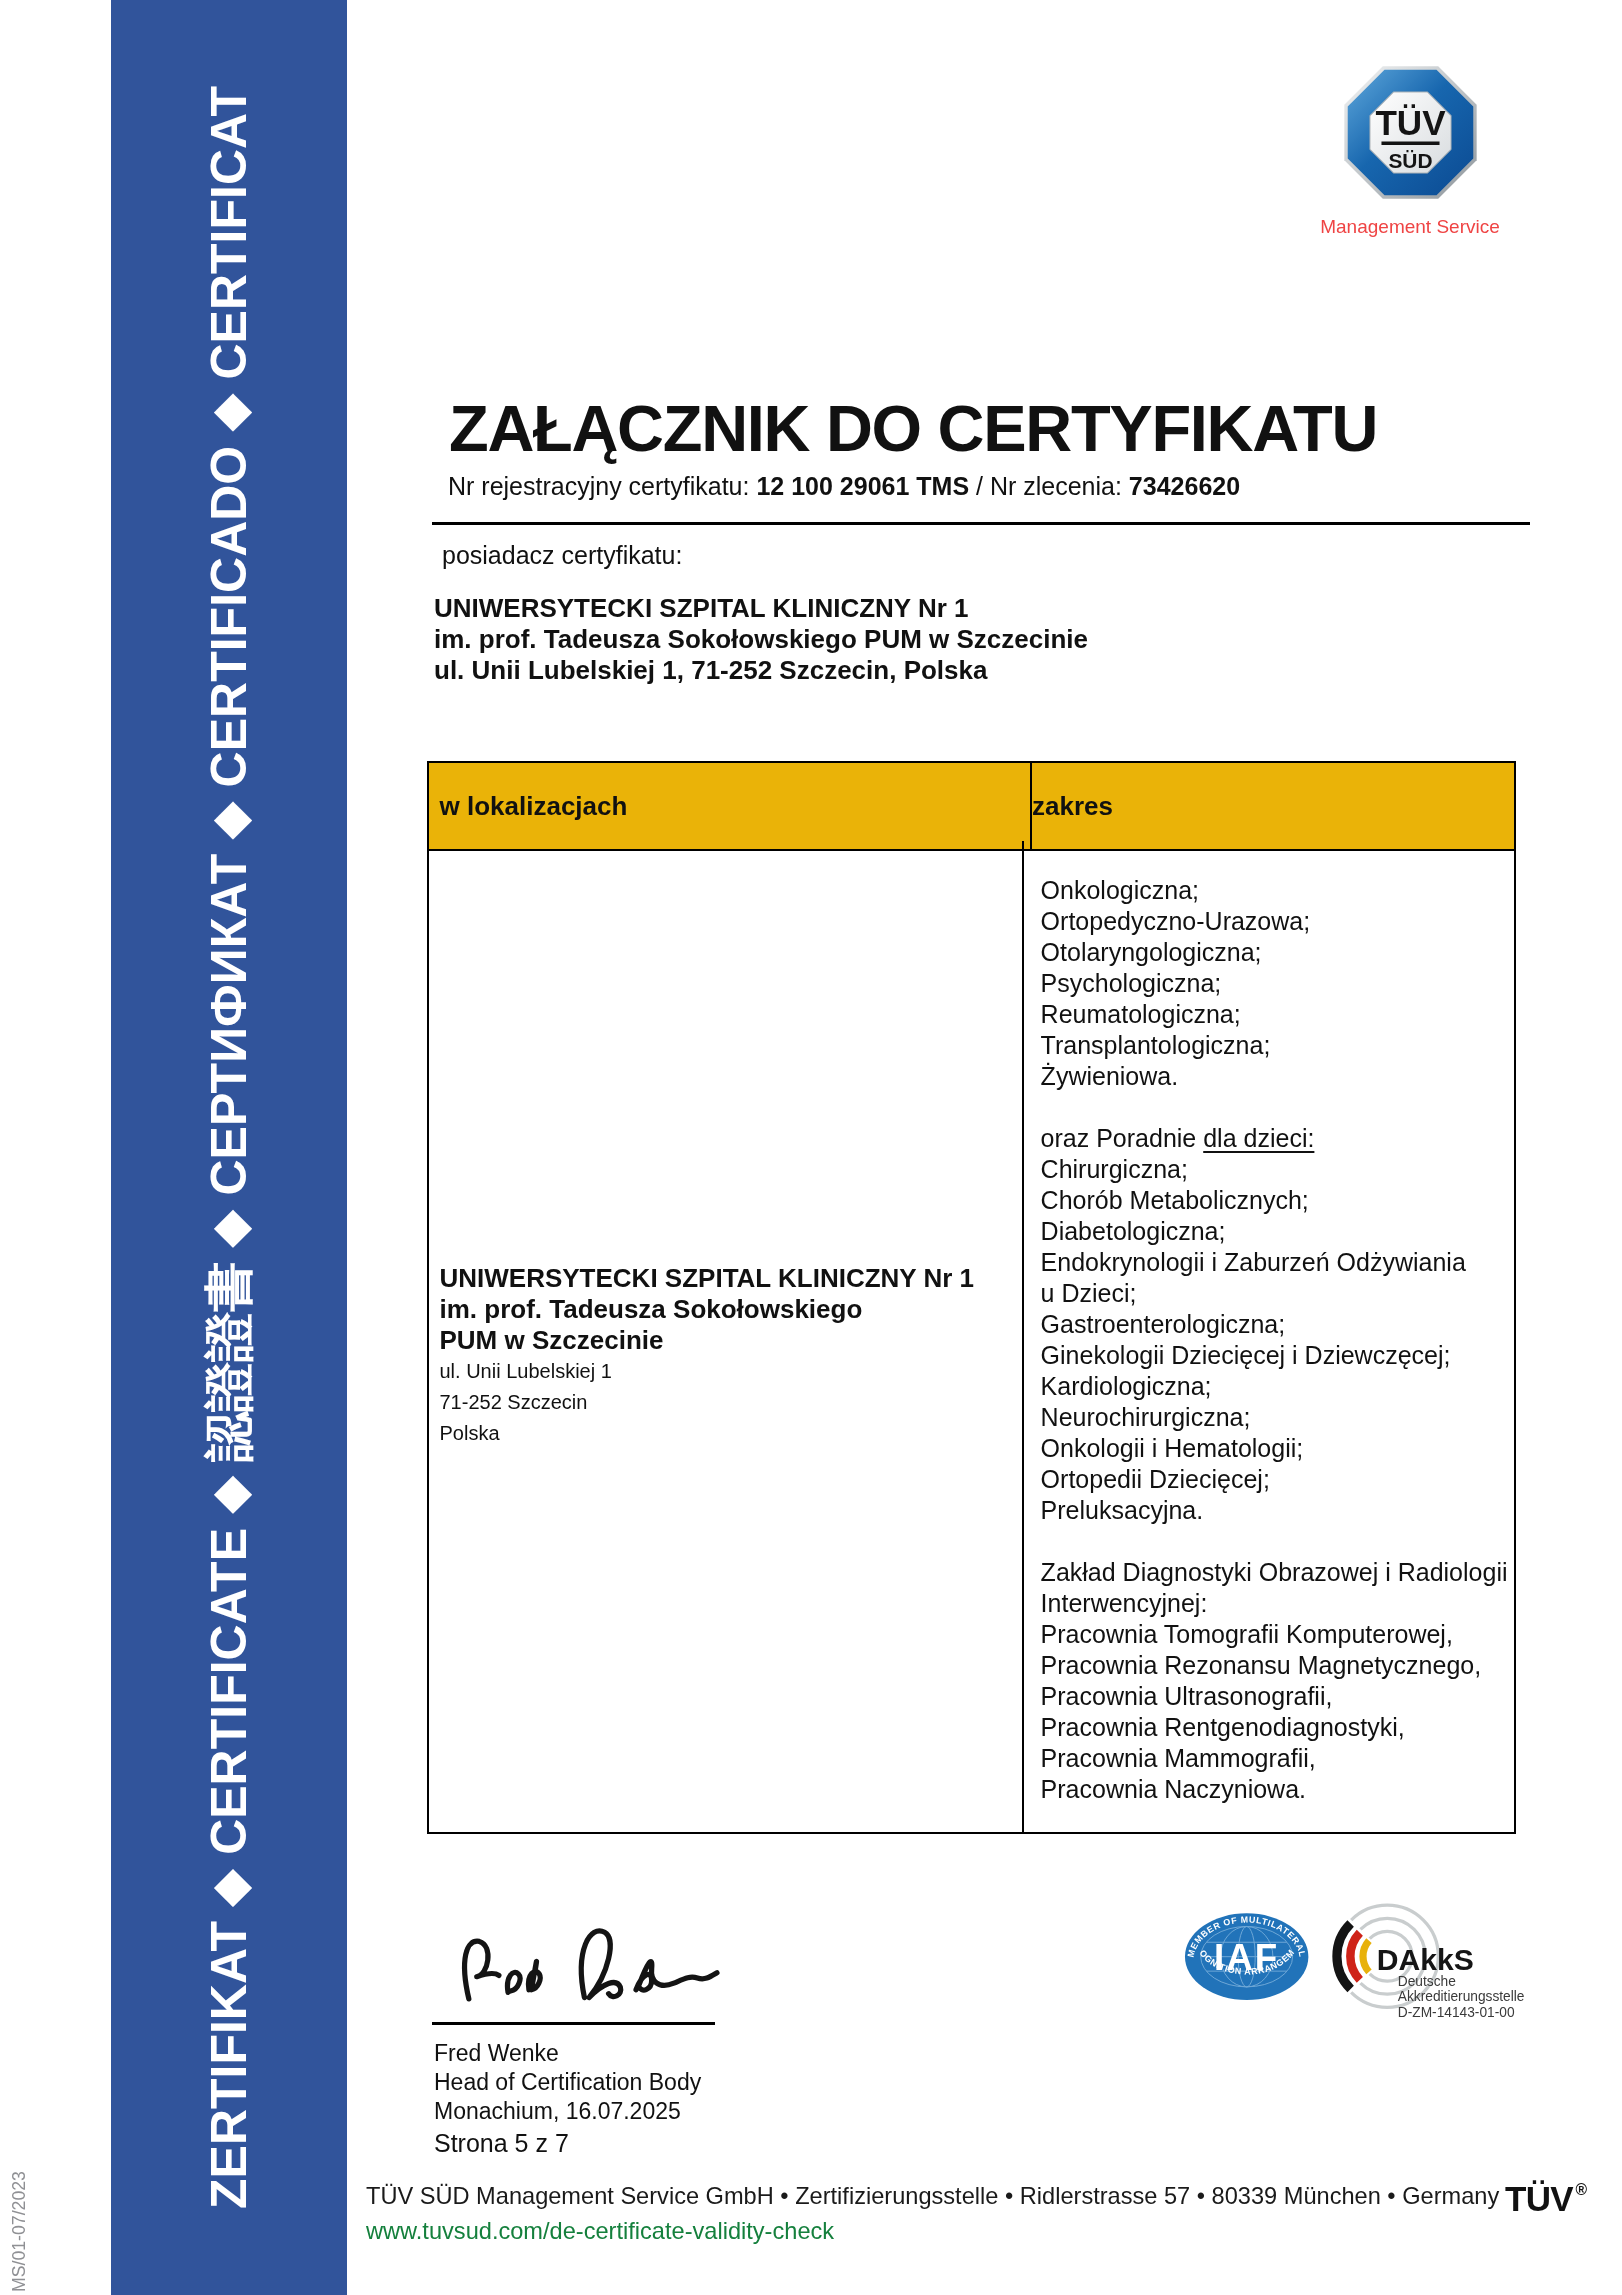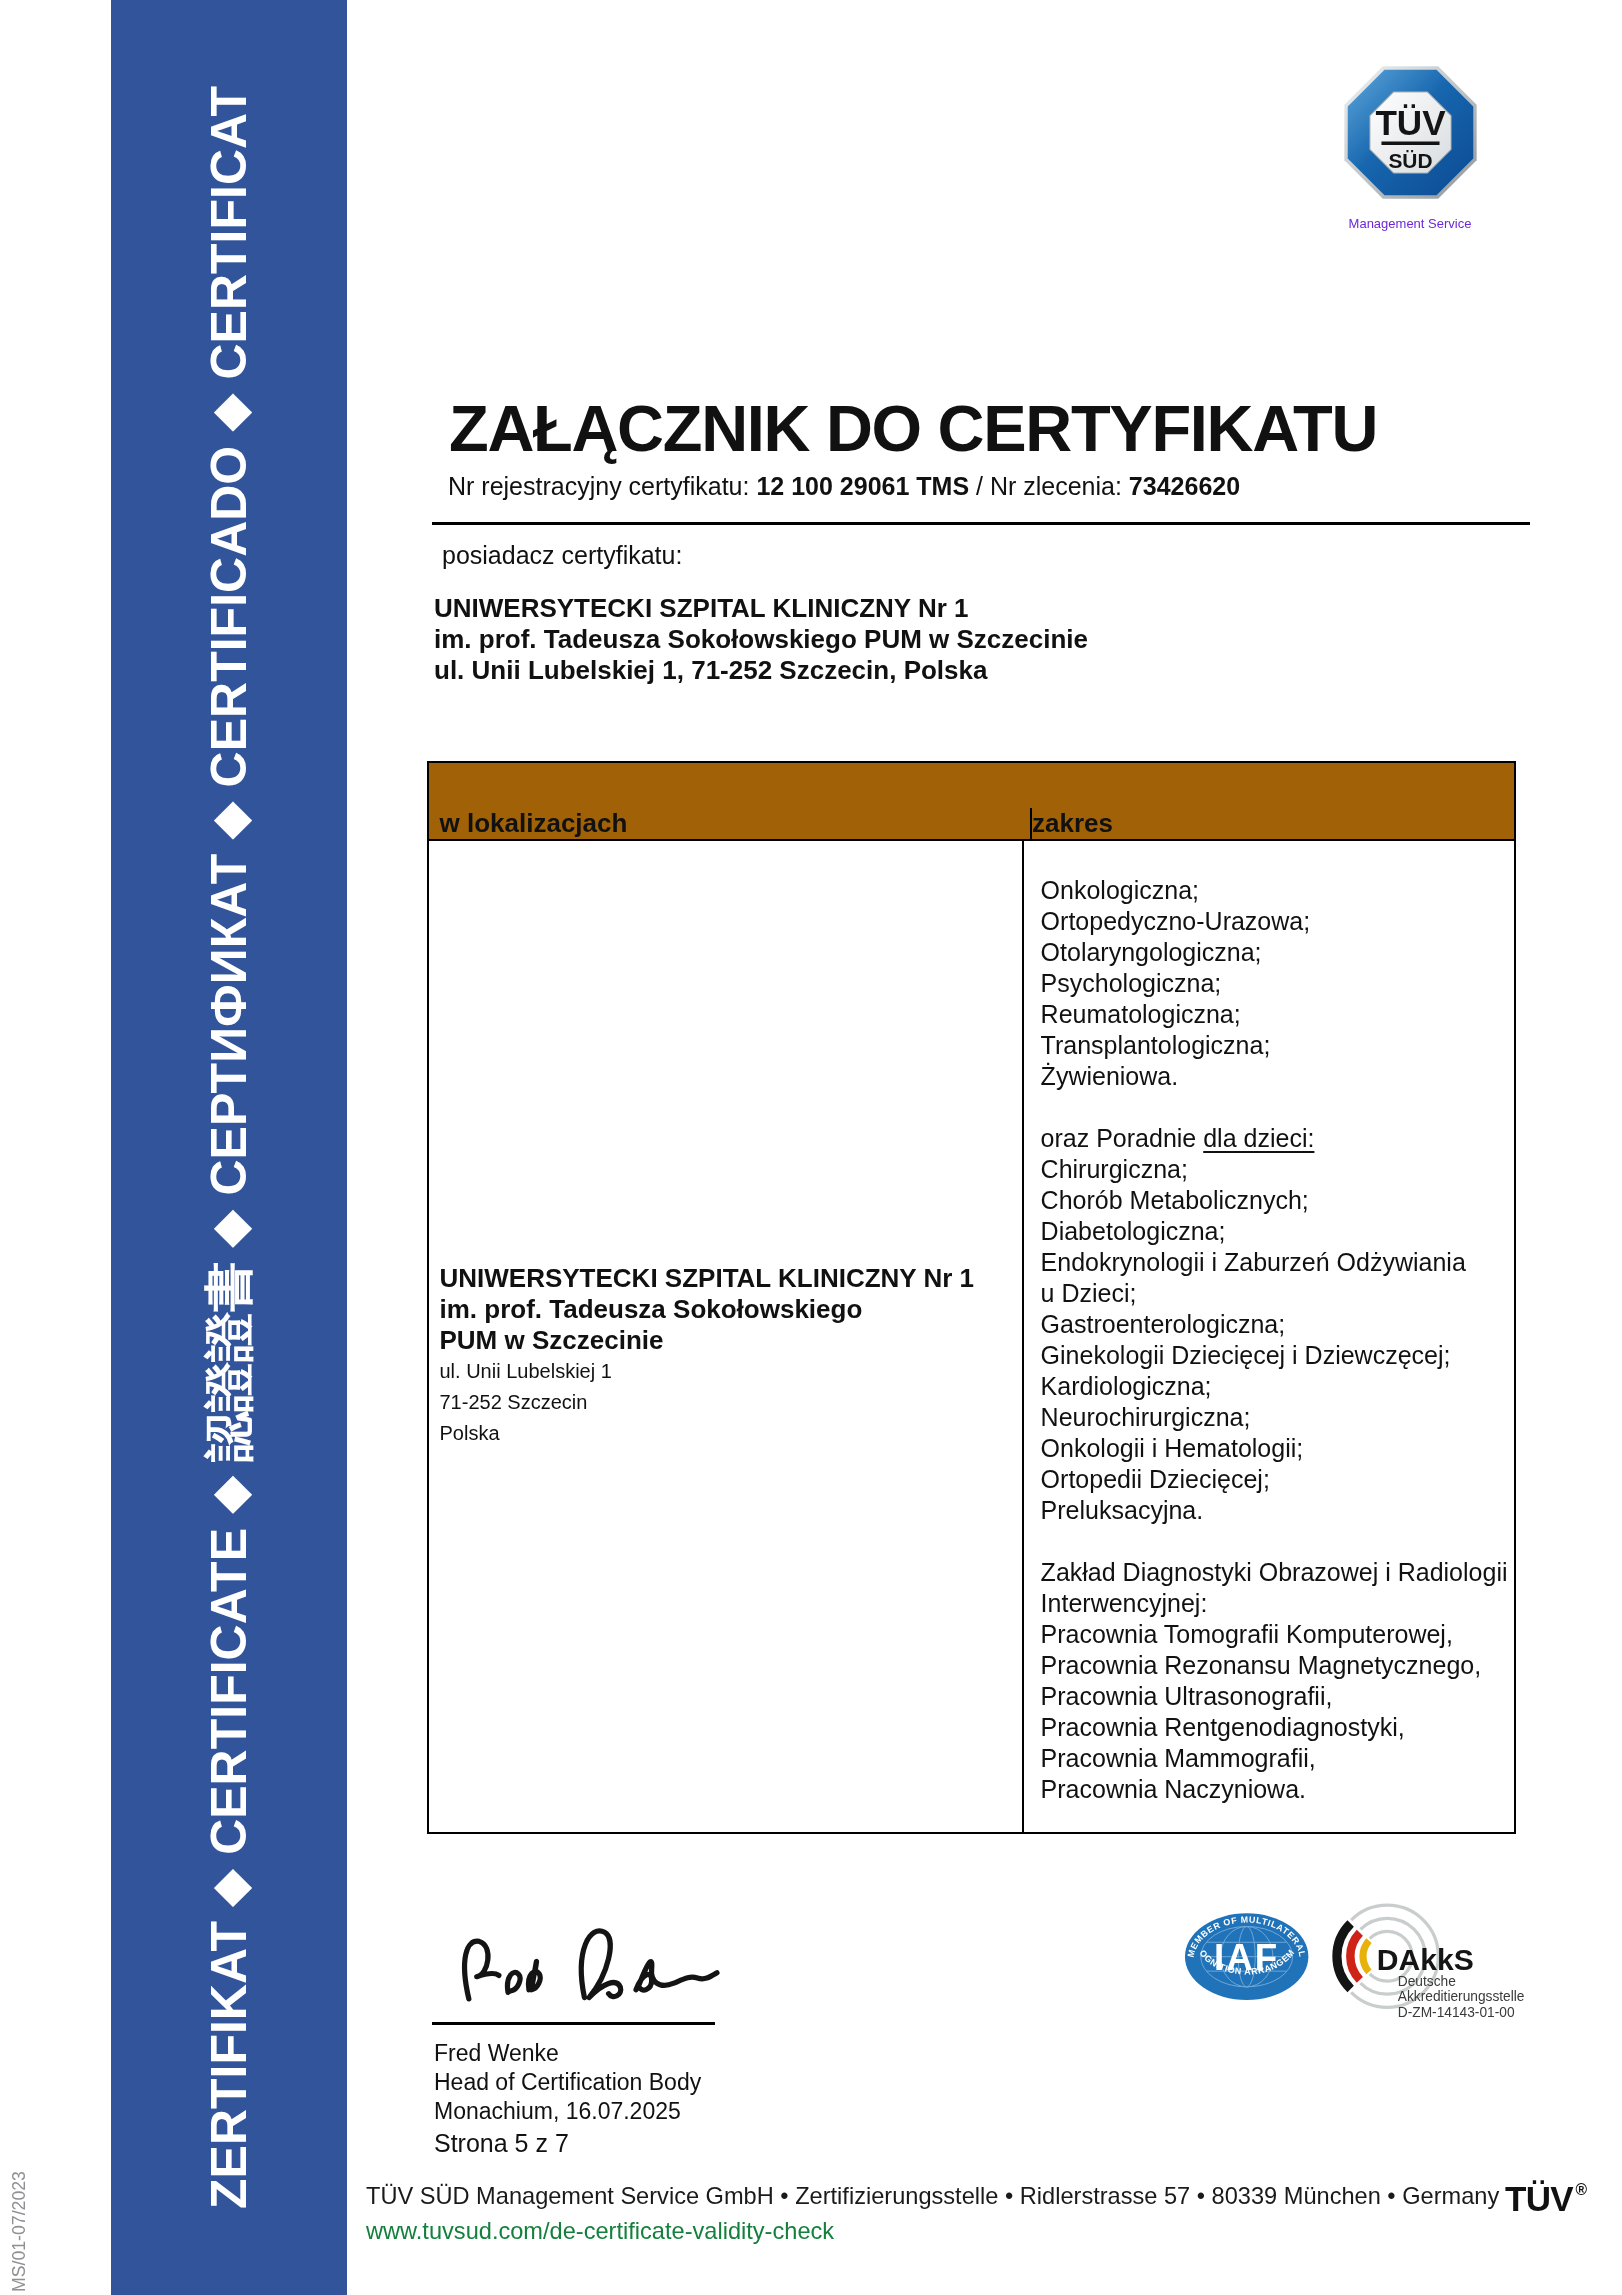--- a/index.html
+++ b/index.html
@@ -12,32 +12,32 @@
   
   .band{left:111px;top:0;width:236px;height:2295px;background:#31549B;
         display:flex;align-items:center;justify-content:center;}
   .band-text{transform:rotate(-90deg);white-space:nowrap;color:#ffffff;
         font-weight:bold;font-size:50px;letter-spacing:0px;}
   .ms-code{left:9.2px;top:2292px;transform:rotate(-90deg) ;transform-origin:0 0;}
   .ms-code span{display:inline-block;color:#8f9094;font-size:17.7px;white-space:nowrap;}
   
   .tuv-logo{left:1343px;top:65px;width:135px;height:135px;}
   .tuv-caption{left:1315px;top:216px;width:190px;text-align:center;
-        font-size:13px;color:#6d28d9;}
+        font-size:19px;color:#ef4444;}
   
   .title{left:434px;top:391px;font-size:65px;font-weight:bold;letter-spacing:-1.3px;white-space:nowrap;margin-left:15px;}
   .regline{left:448px;top:472px;font-size:25px;white-space:nowrap;}
   .regline b{font-weight:bold;}
   .rule{left:432px;top:522px;width:1098px;height:3.3px;background:#000;}
   .holder-label{left:442px;top:541px;font-size:25px;}
   .holder-block{left:434px;top:593px;font-size:26px;font-weight:bold;line-height:31px;}
   
   .scope-table{left:427px;top:761px;width:1089px;height:1073px;border:2.6px solid #000;box-sizing:border-box;}
-  .thead{position:absolute;left:0;top:0;width:100%;height:78px;background:#a16207;
-         border-bottom:2.6px solid #000;box-sizing:border-box;display:flex;align-items:flex-end;}
+  .thead{position:absolute;left:0;top:0;width:100%;height:88px;background:#eab308;
+         border-bottom:2.6px solid #000;box-sizing:border-box;display:flex;}
   .th{display:flex;align-items:center;font-weight:bold;font-size:26px;box-sizing:border-box;}
   .th1{width:603px;padding-left:10.5px;border-right:2px solid #000;}
   .th2{flex:1;padding-left:0;}
   .tbody{position:absolute;left:0;top:78px;width:100%;bottom:0;display:flex;}
   .td1{width:603px;border-right:2px solid #000;box-sizing:border-box;
        display:flex;flex-direction:column;justify-content:center;padding:39px 13px 0 10.5px;}
   .td1 .b{font-size:26px;font-weight:bold;line-height:31px;}
   .td1 .r{font-size:20px;line-height:31px;}
   .td2{flex:1;padding:34px 6.5px 0 17px;box-sizing:border-box;}
   .scope-line{font-size:25px;line-height:31px;min-height:31px;white-space:nowrap;}

